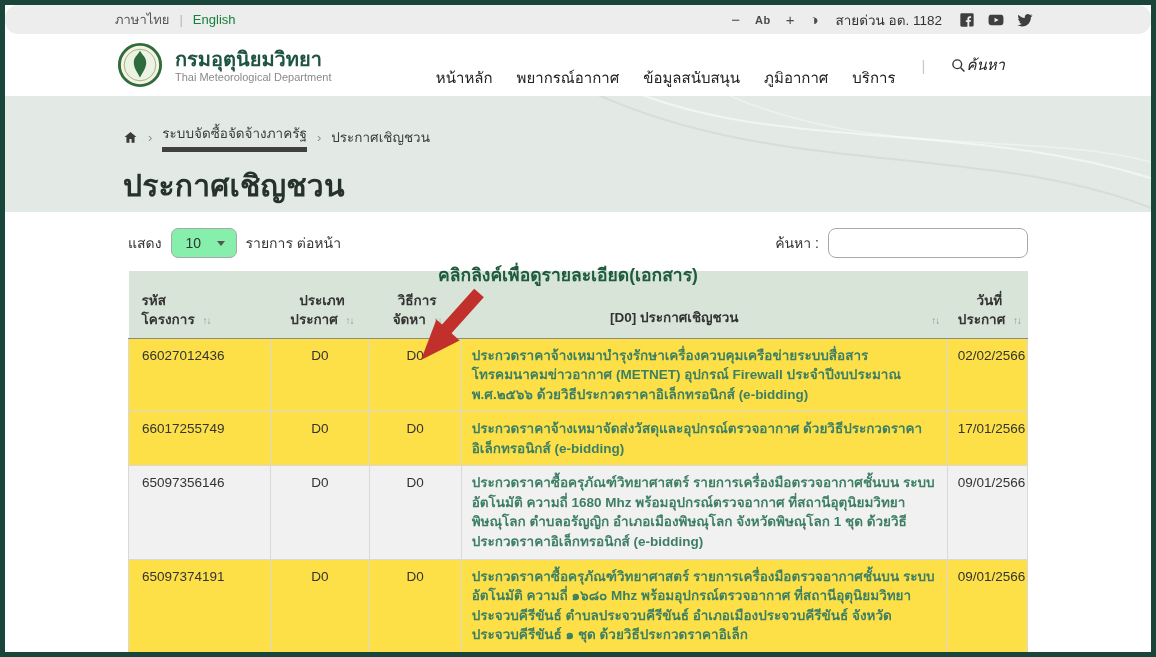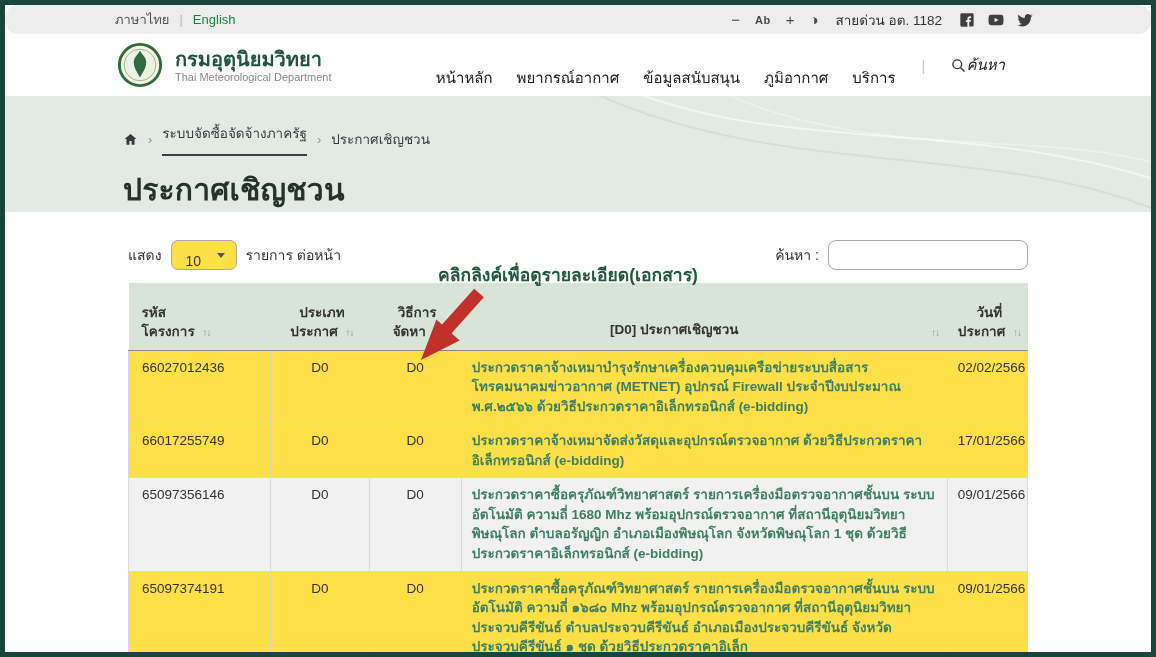--- a/index.html
+++ b/index.html
@@ -31,28 +31,28 @@
   .nav-sep { color:#c8c8c8; margin:0 2px; }
   .nav-search { display:flex; align-items:center; gap:0; cursor:pointer;font-style:italic; }
   .nav-search svg { width:15px; height:15px; display:block; }
 
   
   .hero { position:relative; height:116px; background:#e3eae5; padding:26px 0 0 118px; overflow:hidden; }
   .hero .waves { position:absolute; right:0; top:0; width:100%; height:100%; pointer-events:none; }
   .breadcrumb { position:relative; display:flex; align-items:center; gap:10px; font-size:13.5px; color:#3c3c3c; }
   .breadcrumb svg { width:15px; height:15px; fill:#3a3a3a; display:block; }
   .crumb-sep { color:#8f8f8f; font-size:13px; }
-  .crumb-link { border-bottom:2px solid #404040; padding-bottom:10px; cursor:pointer; }
+  .crumb-link { border-bottom:5px solid #404040; padding-bottom:3px; cursor:pointer; }
   .page-title { position:relative; margin-top:10px; font-size:30px; font-weight:bold; color:#25332c; letter-spacing:.2px; }
 
   
   .content { width:900px; margin:0 auto; padding-top:16px; }
-  .controls { display:flex; align-items:center; justify-content:space-between; font-size:14px; color:#333;margin-top:12px; }
+  .controls { display:flex; align-items:center; justify-content:space-between; font-size:14px; color:#333; }
   .controls-left { display:flex; align-items:center; gap:9px; }
-  .select-box { position:relative; width:66px; height:30px; border:1px solid #a9a9a9; border-radius:7px; background:#fde047; display:flex; align-items:flex-end; padding-left:14px; font-size:14px; color:#333; cursor:pointer; }
+  .select-box { position:relative; width:66px; height:30px; border:1px solid #a9a9a9; border-radius:7px; background:#86efac; display:flex; align-items:center; padding-left:14px; font-size:14px; color:#333; cursor:pointer; }
   .select-box .caret { position:absolute; right:11px; top:12px; width:0; height:0; border-left:4px solid transparent; border-right:4px solid transparent; border-top:5px solid #555; }
   .controls-right { display:flex; align-items:center; gap:9px; }
   .search-input { width:200px; height:30px; border:1px solid #a9a9a9; border-radius:8px; background:#fff; font-size:14px; padding:0 8px; outline:none; }
 
   
   table.data { border-collapse:collapse; width:100%; margin-top:13px; font-size:13.5px; table-layout:fixed; }
   table.data col.c-id { width:142px; } table.data col.c-type { width:98px; }
   table.data col.c-method { width:92px; } table.data col.c-main { width:485px; }
   table.data col.c-date { width:80px; }
   thead th { background:#d8e4d8; color:#333; font-weight:bold; vertical-align:bottom; padding:9px 6px 8px 10px; border-bottom:1px solid #8a8a8a; font-size:13.5px; line-height:1.4; }

